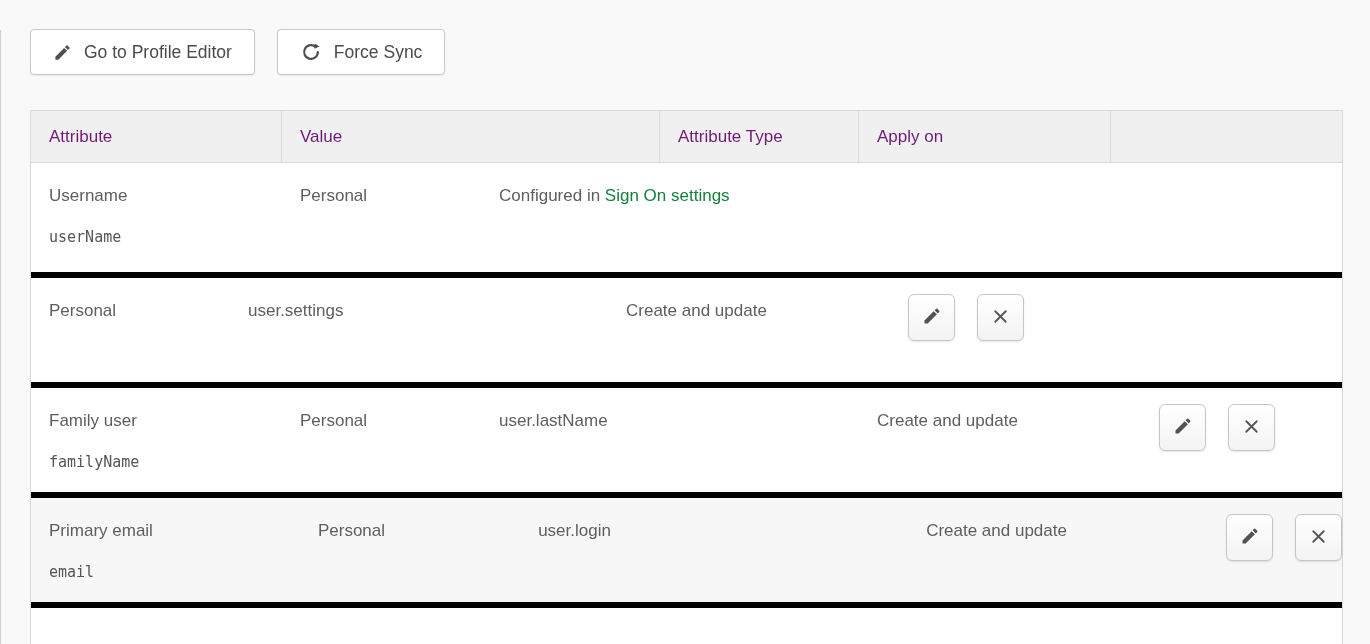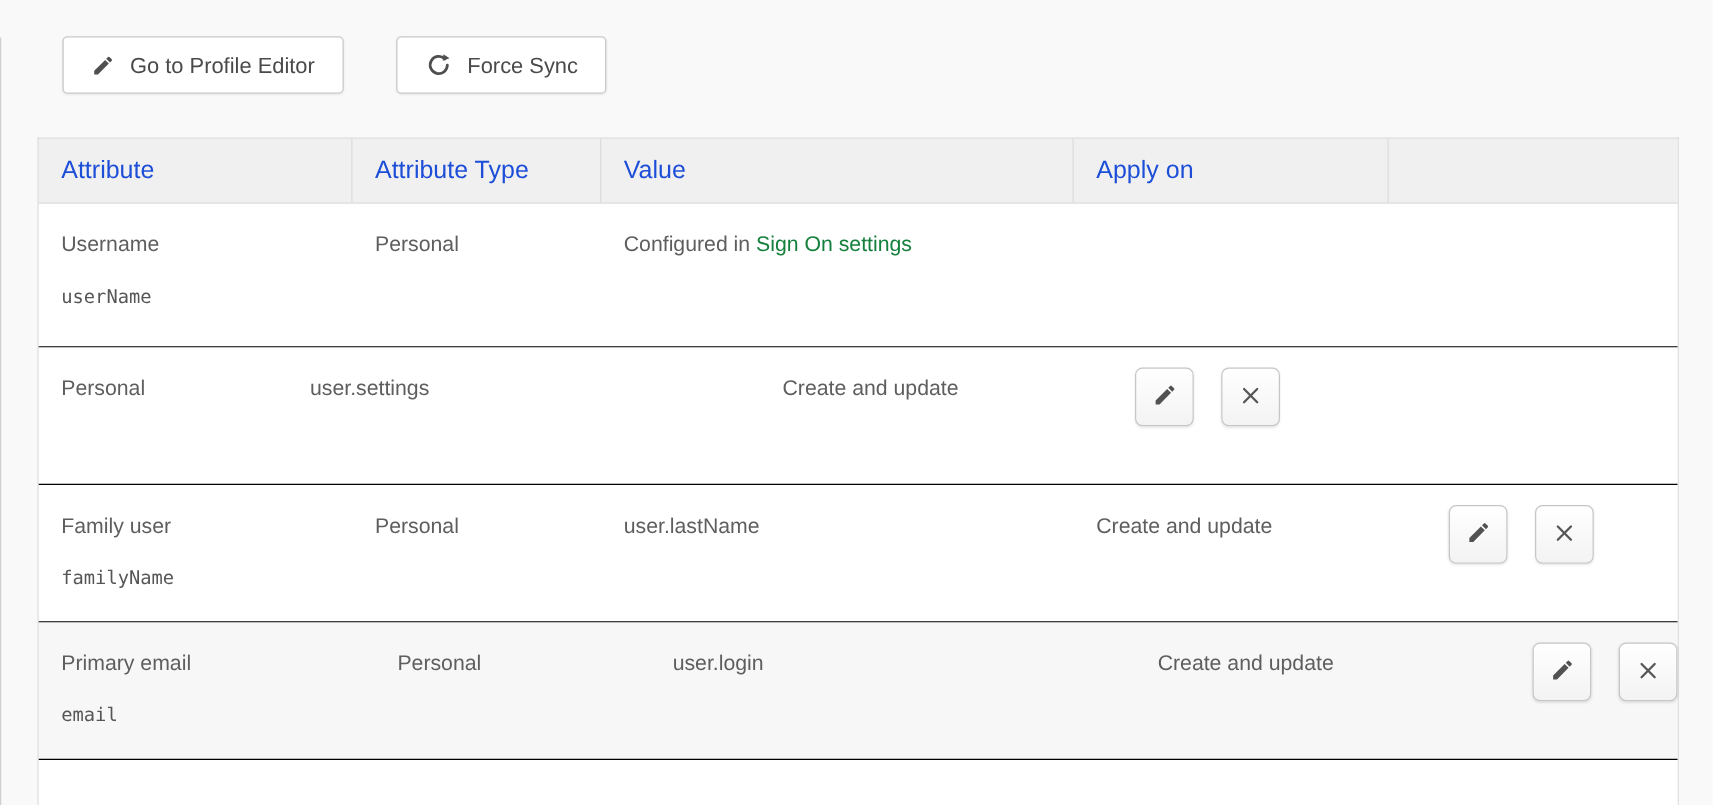--- a/index.html
+++ b/index.html
@@ -10,38 +10,38 @@
     -webkit-font-smoothing:antialiased;
   }
   .pane-edge{position:absolute;left:0;top:30px;width:1px;height:614px;background:#cfcfcf;}
 
   
   .toolbar{position:absolute;left:30px;top:29px;display:flex;gap:22px;}
   .btn{
     display:inline-flex;align-items:center;gap:12px;height:46px;padding:0 22px;
     background:#ffffff;border:1px solid #c9c9c9;border-radius:4px;
     font-family:inherit;font-size:17.5px;color:#4a4a4a;
-    box-shadow:0 1px 2px rgba(0,0,0,0.07);cursor:pointer;box-sizing:border-box;margin-left:20px;
+    box-shadow:0 1px 2px rgba(0,0,0,0.07);cursor:pointer;box-sizing:border-box;
   }
   .btn .icon{display:inline-flex;align-items:center;}
 
   
   .table{
     position:absolute;left:30px;top:110px;width:1313px;height:545px;
     background:#ffffff;border:1px solid #d8d8d8;border-bottom:none;box-sizing:border-box;
   }
   .thead{display:flex;height:52px;background:#f0f0f0;border-bottom:1px solid #d8d8d8;box-sizing:border-box;}
   .th{
     box-sizing:border-box;display:flex;align-items:center;padding-left:18px;
-    font-size:20px;color:#1d4ed8;border-right:1px solid #dcdcdc;
+    font-size:17px;color:#701a75;border-right:1px solid #dcdcdc;
   }
   .th:last-child{border-right:none;}
   .c1{width:251px;} .c2{width:199px;} .c3{width:378px;} .c4{width:252px;} .c5{flex:1;}
 
-  .row{display:flex;height:110px;border-bottom:1px solid #000000;box-sizing:border-box;background:#fff;}
+  .row{display:flex;height:110px;border-bottom:6px solid #000000;box-sizing:border-box;background:#fff;}
   .row.tall{height:115px;}
   .row.highlight{background:#f7f7f7;gap:32px;}
   .cell{box-sizing:border-box;padding:23px 8px 0 18px;font-size:17px;color:#5e5e5e;}
   .attr-code{
     font-family:"DejaVu Sans Mono","Liberation Mono",monospace;
     font-size:15px;color:#565656;margin-top:22px;
   }
   .link{color:#15803d;text-decoration:none;cursor:pointer;}
 
   .actions{display:flex;gap:22px;padding:16px 0 0 48px;box-sizing:border-box;}
@@ -74,22 +74,22 @@
       </svg>
     </span>
     <span>Force Sync</span>
   </button>
 </div>
 
 <div class="table">
 
   <div class="thead">
     <div class="th c1">Attribute</div>
+    <div class="th c3">Value</div>
     <div class="th c2">Attribute Type</div>
-    <div class="th c3">Value</div>
     <div class="th c4">Apply on</div>
     <div class="th c5"></div>
   </div>
 
   <div class="row tall">
     <div class="cell c1">
       <div>Username</div>
       <div class="attr-code">userName</div>
     </div>
     <div class="cell c2">Personal</div>

